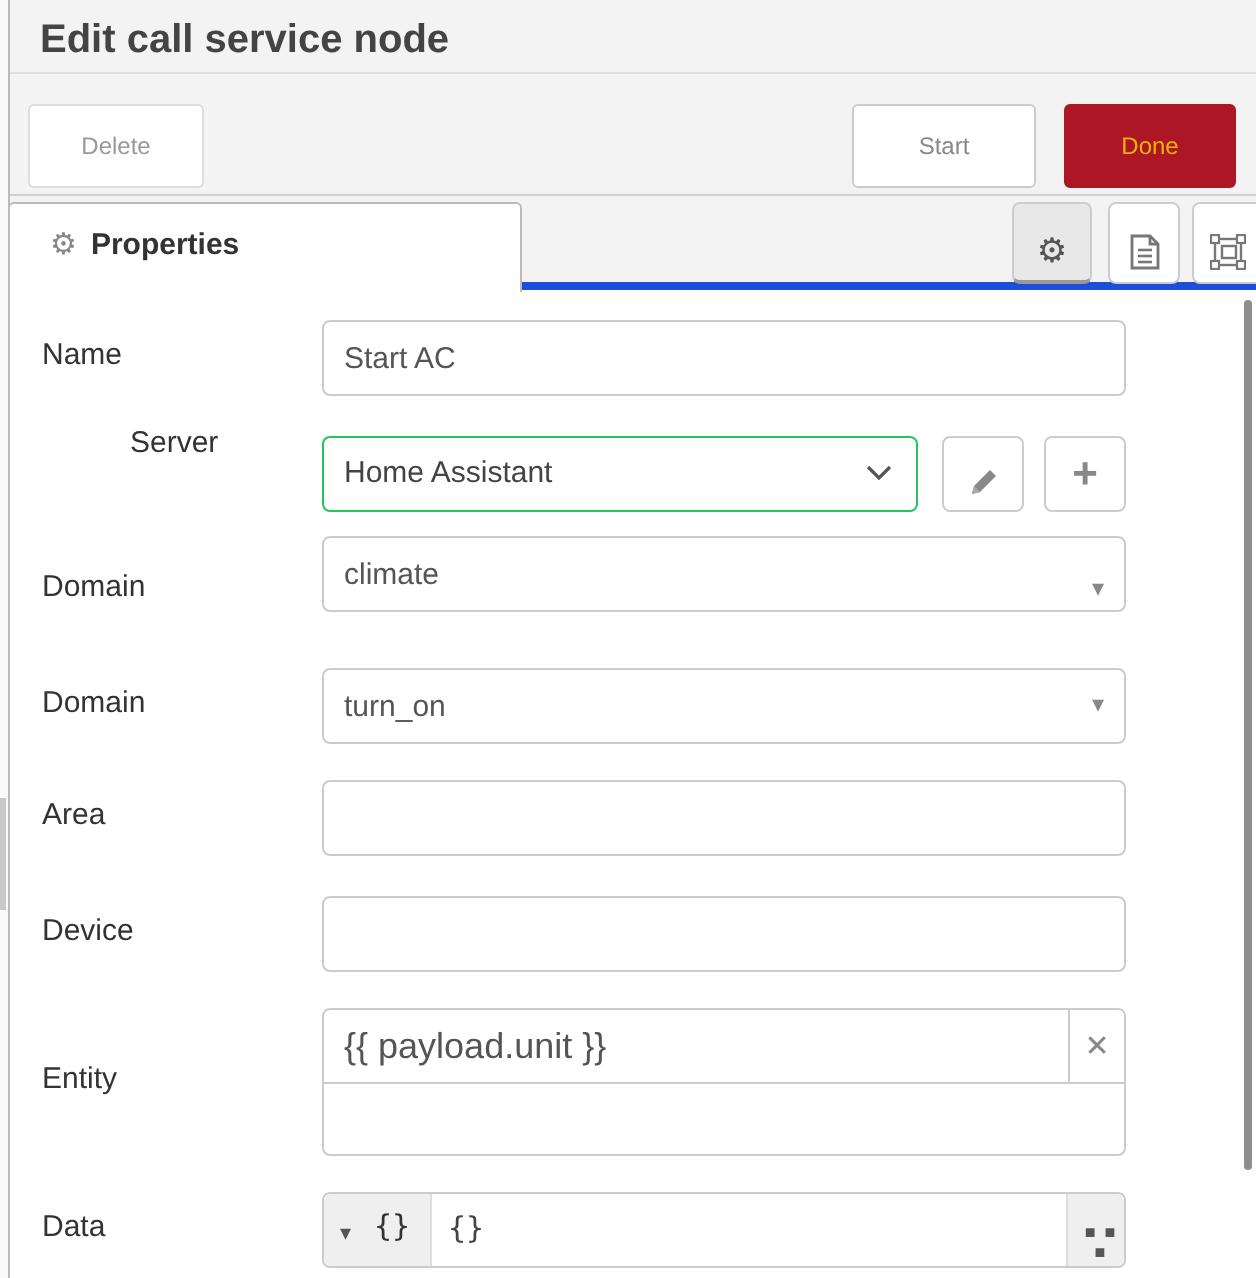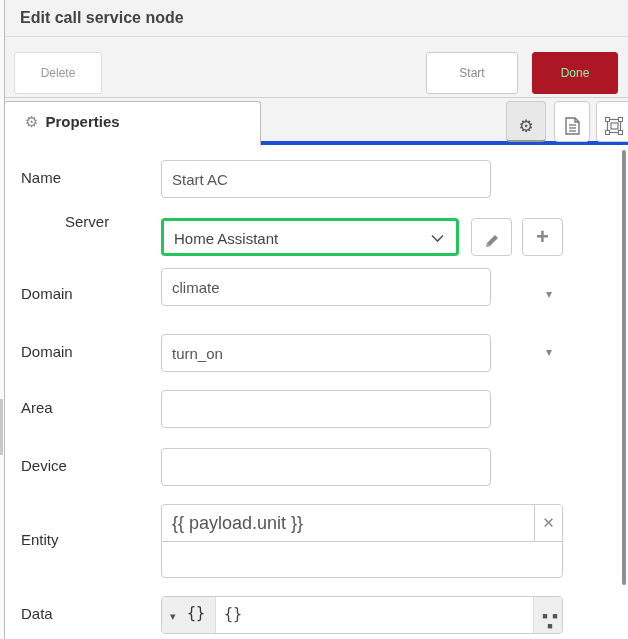--- a/index.html
+++ b/index.html
@@ -9,50 +9,50 @@
     font-family:"Liberation Sans","DejaVu Sans",sans-serif;
     -webkit-font-smoothing:antialiased;
   }
   
   .left-strip{position:absolute;left:0;top:0;width:4px;height:639px;background:#fafafa;}
   .left-strip .strip-thumb{position:absolute;left:0;top:399px;width:3px;height:56px;background:#c9c9c9;}
   .dialog{position:absolute;left:4px;top:0;right:0;bottom:0;border-left:1px solid #bbbbbb;background:#ffffff;}
 
   
   .hdr{position:absolute;left:0;top:0;right:0;height:36px;background:#f3f3f3;border-bottom:1px solid #dddddd;}
-  .hdr .title{position:absolute;left:15px;top:9px;font-size:16px;font-weight:bold;color:#444444;}
+  .hdr .title{position:absolute;left:15px;top:9px;font-size:20px;font-weight:bold;color:#444444;}
 
   
   .toolbar{position:absolute;left:0;top:37px;right:0;height:61px;background:#f3f3f3;border-bottom:1px solid #d0d0d0;box-sizing:border-box;}
   .btn{position:absolute;top:15px;height:42px;box-sizing:border-box;border:1px solid #cccccc;border-radius:3px;
        background:#ffffff;color:#999999;font-size:12px;font-family:inherit;text-align:center;line-height:40px;cursor:pointer;padding:0;}
   .btn-delete{left:9px;width:88px;border-color:#dddddd;}
   .btn-cancel{right:110px;width:92px;color:#888888;}
-  .btn-done{right:10px;width:86px;background:#AD1625;border-color:#AD1625;color:#86efac;}
+  .btn-done{right:10px;width:86px;background:#AD1625;border-color:#AD1625;color:#eab308;}
 
   
   .tabbar{position:absolute;left:0;top:98px;right:0;height:47px;background:#f3f3f3;border-bottom:4px solid #1d4ed8;box-sizing:border-box;}
   .tab-active{position:absolute;left:-1px;top:3px;width:257px;height:45px;background:#ffffff;
       border:1px solid #bbbbbb;border-bottom:none;border-radius:3px 3px 0 0;box-sizing:border-box;z-index:2;}
   .tab-active .tab-inner{position:absolute;left:20px;top:11px;font-size:15px;font-weight:bold;color:#333333;}
   .tab-active .gear-glyph{color:#888888;font-weight:normal;font-size:15px;margin-right:7px;font-family:"DejaVu Sans",sans-serif;}
   .mini-btn{position:absolute;top:3px;height:41px;box-sizing:border-box;border:1px solid #cccccc;border-radius:4px;
       background:#ffffff;text-align:center;cursor:pointer;padding:0;}
   .mini-gear{left:501px;width:40px;background:#e8e8e8;border-bottom:2px solid #999999;}
   .mini-doc{left:549px;width:36px;}
   .mini-scope{left:591px;width:36px;}
   .mini-btn .glyph{display:inline-block;margin-top:11px;color:#777777;font-size:17px;line-height:17px;font-family:"DejaVu Sans",sans-serif;}
   .mini-btn svg{margin-top:11px;}
 
   
   .content{position:absolute;left:0;top:145px;right:0;bottom:0;background:#ffffff;}
   .flabel{position:absolute;left:16px;font-size:15px;color:#333333;}
-  .tinput{position:absolute;left:156px;width:330px;height:38px;box-sizing:border-box;border:1px solid #cccccc;border-radius:4px;
+  .tinput{position:absolute;left:156px;width:402px;height:38px;box-sizing:border-box;border:1px solid #cccccc;border-radius:4px;
       font-size:15px;color:#555555;padding:0 10px;font-family:inherit;background:#ffffff;outline:none;}
-  .selbox{position:absolute;left:156px;width:298px;height:38px;box-sizing:border-box;border:3px solid #22c55e;border-radius:4px;
+  .selbox{position:absolute;left:156px;width:298px;height:38px;box-sizing:border-box;border:1px solid #22c55e;border-radius:4px;
       background:#ffffff;font-size:15px;color:#444444;line-height:36px;padding:0 10px;cursor:pointer;}
   .selbox .chev{position:absolute;right:12px;top:13px;}
   .combo .caret{position:absolute;right:10px;top:11px;color:#888888;font-size:12px;pointer-events:none;font-family:"DejaVu Sans",sans-serif;}
   .sq-btn{position:absolute;width:41px;height:38px;box-sizing:border-box;border:1px solid #cccccc;border-radius:4px;background:#ffffff;
       color:#888888;text-align:center;cursor:pointer;padding:0;}
   .sq-btn .plus{font-size:22px;font-weight:bold;line-height:36px;color:#888888;}
 
   
   .entity-box{position:absolute;left:156px;top:359px;width:402px;height:74px;box-sizing:border-box;
       border:1px solid #cccccc;border-radius:4px;background:#ffffff;}

